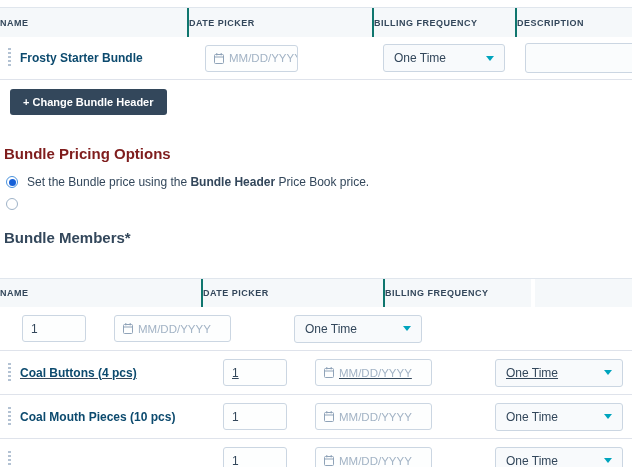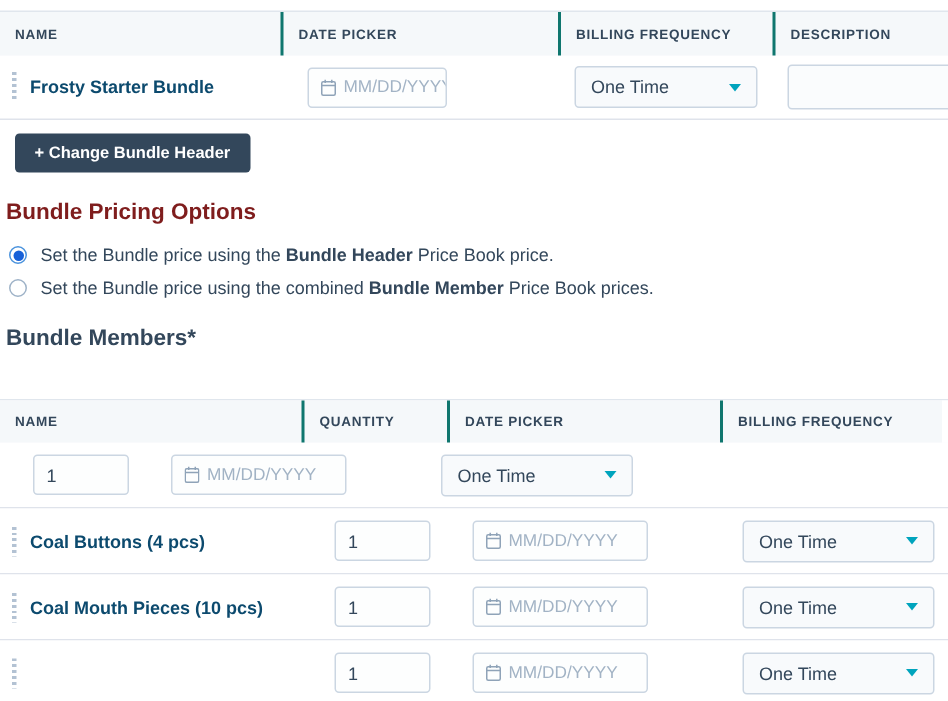--- a/index.html
+++ b/index.html
@@ -11,21 +11,20 @@
     height: 467px;
     overflow: hidden;
     background: #fff;
   }
 
   
   .tbl { width: 660px; border-top: 1px solid #e0e6ed; }
   .tbl-head { display: flex; background: #f5f8fa; height: 29px; }
   .tbl-head .th {
     display: flex; align-items: center;
-    padding-left: 10px;
     font-size: 9px; font-weight: bold; letter-spacing: 0.5px;
     color: #33475b; text-transform: uppercase;
     background: #f5f8fa;
   }
   .tbl-head .th + .th { border-left: 2px solid #0f766e; }
   .tbl-row { display: flex; align-items: center; border-bottom: 1px solid #dfe3eb; background: #fff; }
   .cell { display: flex; align-items: center; height: 100%; }
 
   .drag-handle {
     width: 3px; height: 20px; margin-left: 8px; flex: none;
@@ -86,21 +85,21 @@
 
   
   .t2-name { width: 201px; }
   .t2-qty  { width: 97px; }
   .t2-date { width: 182px; }
   .t2-bill { width: 148px; }
 
   
   .btn-dark {
     display: inline-flex; align-items: center;
-    margin: 9px 0 4px 10px; height: 26px; padding: 4px 13px;
+    margin: 9px 0 16px 10px; height: 26px; padding: 4px 13px;
     background: #33475b; color: #fff; border: none; border-radius: 3px;
     font-family: "Liberation Sans", sans-serif;
     font-size: 11px; font-weight: bold; cursor: pointer;
   }
   .section-title {
     margin: 14px 0 4px 4px;
     font-size: 15px; font-weight: bold; color: #7f1d1d;
   }
   .radio-group { margin: 13px 0 0 6px; }
   .radio-row { display: flex; align-items: center; margin-bottom: 8px; height: 14px; cursor: pointer; }
@@ -169,31 +168,29 @@
   
   <h2 class="section-title">Bundle Pricing Options</h2>
 
   <div class="radio-group">
     <div class="radio-row">
       <span class="radio-circle checked"></span>
       <span class="radio-label"><span>Set the Bundle price using the </span><b>Bundle Header</b><span> Price Book price.</span></span>
     </div>
     <div class="radio-row">
       <span class="radio-circle"></span>
-      <span class="radio-label"><span>Set the Bundle price using the combined </span><b>Bundle Member</b><span> Price Book prices.</span></span>
     </div>
   </div>
 
   
   <h2 class="members-title">Bundle Members*</h2>
 
   <div class="tbl t2-wrap" style="width:632px;">
     <div class="tbl-head" style="height:28px;">
       <div class="th t2-name">NAME</div>
-      <div class="th t2-qty">QUANTITY</div>
       <div class="th t2-date">DATE PICKER</div>
       <div class="th t2-bill">BILLING FREQUENCY</div>
       <div class="t2-head-end"></div>
     </div>
 
     <div class="tbl-row" style="height:44px;">
       <div class="cell t2-qty">
         <input class="qty-input" style="width: 64px; margin-left: 22px;" type="text" value="1">
       </div>
       <div class="cell t2-date">
@@ -208,24 +205,51 @@
         </div>
       </div>
       <div class="cell t2-bill">
         <div class="select" style="width:128px; margin-left:15px;">
           <span>One Time</span>
           <span class="caret"></span>
         </div>
       </div>
     </div>
 
+    <div class="tbl-row" style="height:44px;text-decoration:underline;">
+      <div class="cell t2-name">
+        <span class="drag-handle"></span>
+        <a class="name-link">Coal Buttons (4 pcs)</a>
+      </div>
+      <div class="cell t2-qty">
+        <input class="qty-input" style="width: 64px; margin-left: 22px;" type="text" value="1">
+      </div>
+      <div class="cell t2-date">
+        <div class="date-input" style="width:117px; margin-left:17px;">
+          <svg class="cal" width="10" height="11" viewBox="0 0 10 11">
+              <rect x="0.5" y="1.5" width="9" height="9" rx="1" fill="none" stroke="#8fa3b8"></rect>
+              <line x1="0.5" y1="4" x2="9.5" y2="4" stroke="#8fa3b8"></line>
+              <line x1="2.8" y1="0" x2="2.8" y2="2.4" stroke="#8fa3b8"></line>
+              <line x1="7.2" y1="0" x2="7.2" y2="2.4" stroke="#8fa3b8"></line>
+            </svg>
+          <input type="text" placeholder="MM/DD/YYYY" style="">
+        </div>
+      </div>
+      <div class="cell t2-bill">
+        <div class="select" style="width:128px; margin-left:15px;">
+          <span>One Time</span>
+          <span class="caret"></span>
+        </div>
+      </div>
+    </div>
+
     <div class="tbl-row" style="height:44px;">
       <div class="cell t2-name">
         <span class="drag-handle"></span>
-        <a class="name-link">Coal Buttons (4 pcs)</a>
+        <a class="name-link">Coal Mouth Pieces (10 pcs)</a>
       </div>
       <div class="cell t2-qty">
         <input class="qty-input" style="width: 64px; margin-left: 22px;" type="text" value="1">
       </div>
       <div class="cell t2-date">
         <div class="date-input" style="width:117px; margin-left:17px;">
           <svg class="cal" width="10" height="11" viewBox="0 0 10 11">
               <rect x="0.5" y="1.5" width="9" height="9" rx="1" fill="none" stroke="#8fa3b8"></rect>
               <line x1="0.5" y1="4" x2="9.5" y2="4" stroke="#8fa3b8"></line>
               <line x1="2.8" y1="0" x2="2.8" y2="2.4" stroke="#8fa3b8"></line>
@@ -238,47 +262,20 @@
         <div class="select" style="width:128px; margin-left:15px;">
           <span>One Time</span>
           <span class="caret"></span>
         </div>
       </div>
     </div>
 
     <div class="tbl-row" style="height:44px;">
       <div class="cell t2-name">
         <span class="drag-handle"></span>
-        <a class="name-link">Coal Mouth Pieces (10 pcs)</a>
-      </div>
-      <div class="cell t2-qty">
-        <input class="qty-input" style="width: 64px; margin-left: 22px;" type="text" value="1">
-      </div>
-      <div class="cell t2-date">
-        <div class="date-input" style="width:117px; margin-left:17px;">
-          <svg class="cal" width="10" height="11" viewBox="0 0 10 11">
-              <rect x="0.5" y="1.5" width="9" height="9" rx="1" fill="none" stroke="#8fa3b8"></rect>
-              <line x1="0.5" y1="4" x2="9.5" y2="4" stroke="#8fa3b8"></line>
-              <line x1="2.8" y1="0" x2="2.8" y2="2.4" stroke="#8fa3b8"></line>
-              <line x1="7.2" y1="0" x2="7.2" y2="2.4" stroke="#8fa3b8"></line>
-            </svg>
-          <input type="text" placeholder="MM/DD/YYYY" style="">
-        </div>
-      </div>
-      <div class="cell t2-bill">
-        <div class="select" style="width:128px; margin-left:15px;">
-          <span>One Time</span>
-          <span class="caret"></span>
-        </div>
-      </div>
-    </div>
-
-    <div class="tbl-row" style="height:44px;">
-      <div class="cell t2-name">
-        <span class="drag-handle"></span>
       </div>
       <div class="cell t2-qty">
         <input class="qty-input" style="width: 64px; margin-left: 22px;" type="text" value="1">
       </div>
       <div class="cell t2-date">
         <div class="date-input" style="width:117px; margin-left:17px;">
           <svg class="cal" width="10" height="11" viewBox="0 0 10 11">
               <rect x="0.5" y="1.5" width="9" height="9" rx="1" fill="none" stroke="#8fa3b8"></rect>
               <line x1="0.5" y1="4" x2="9.5" y2="4" stroke="#8fa3b8"></line>
               <line x1="2.8" y1="0" x2="2.8" y2="2.4" stroke="#8fa3b8"></line>

